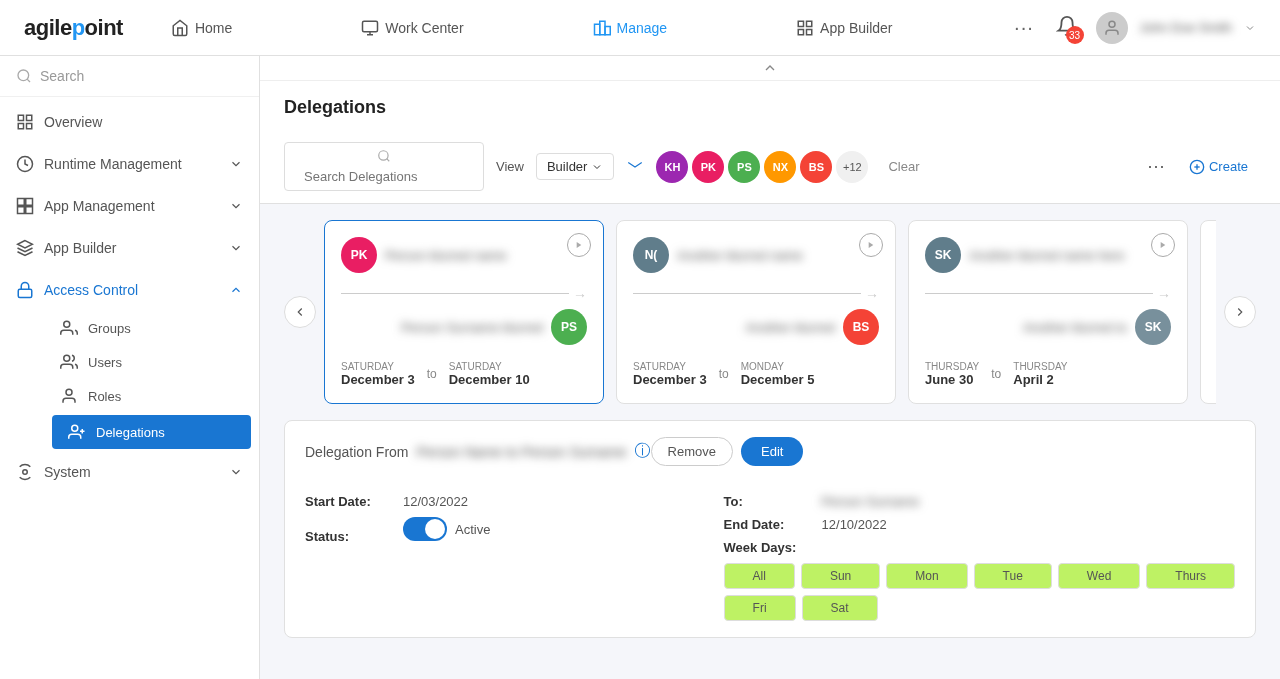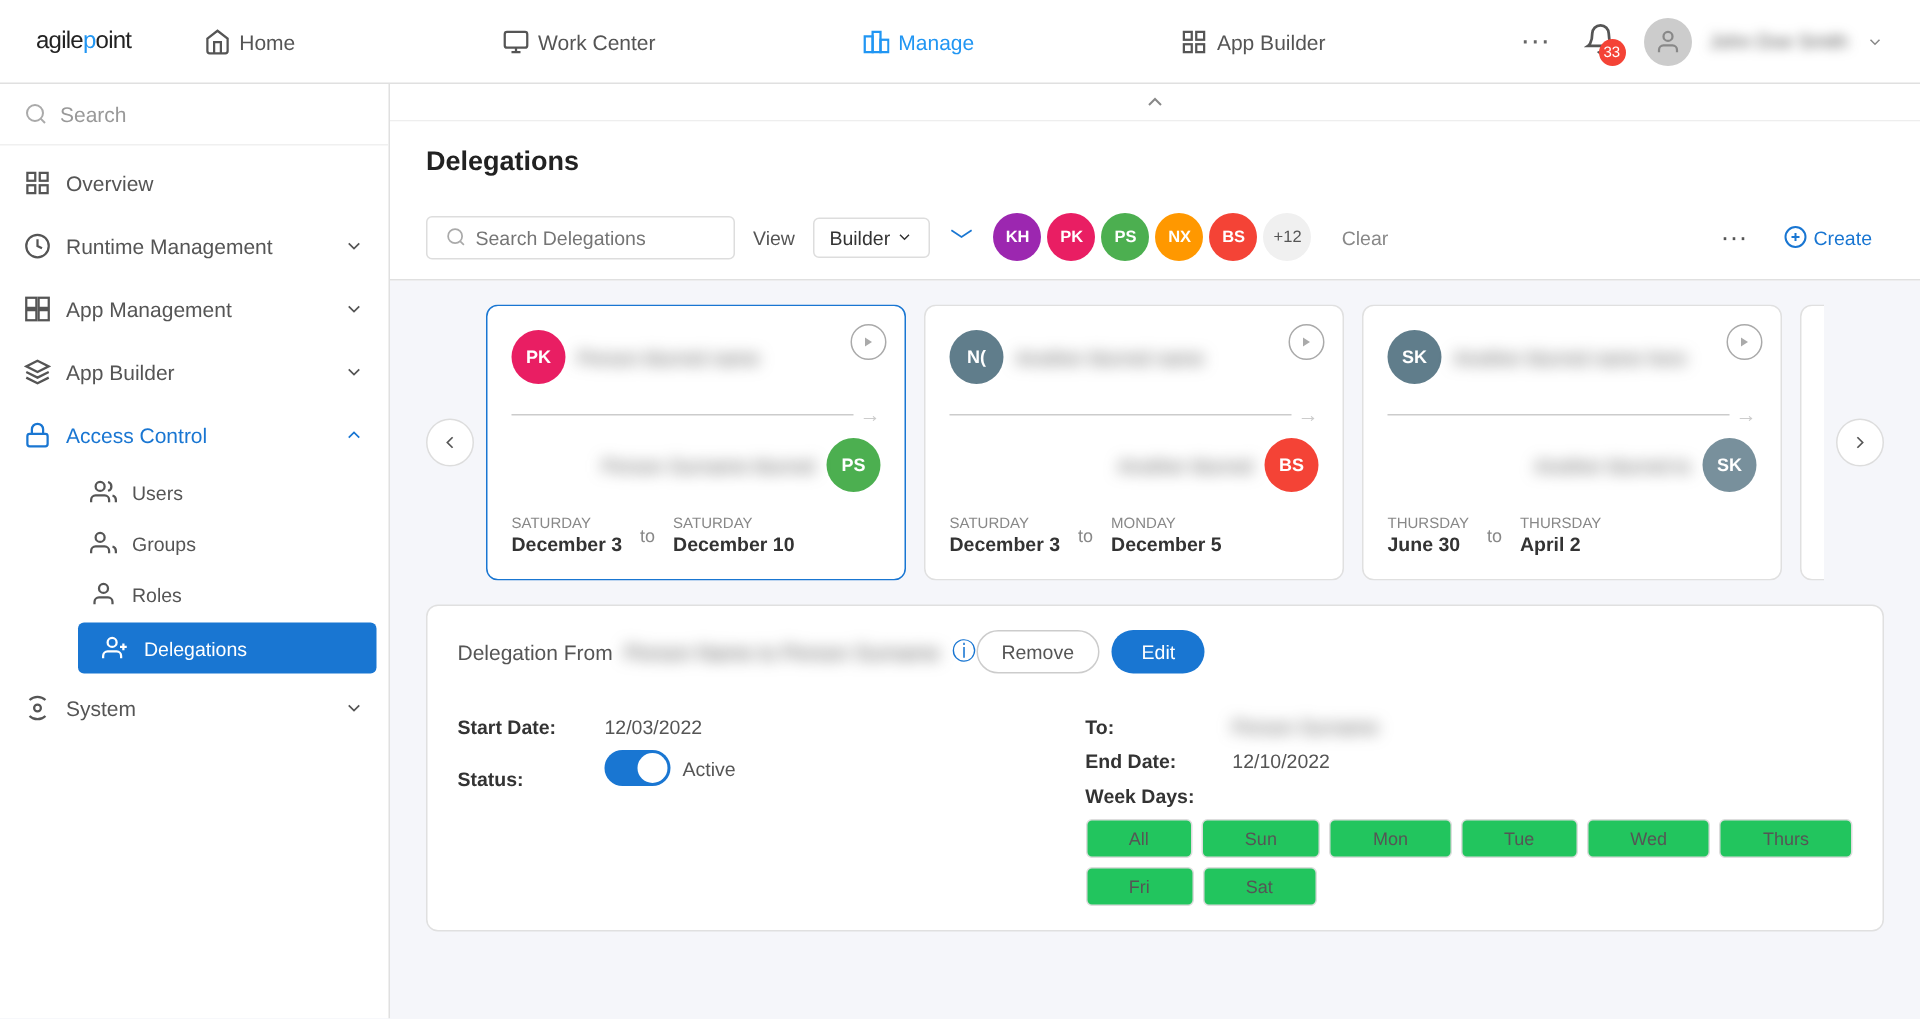--- a/index.html
+++ b/index.html
@@ -11,21 +11,21 @@
       border-bottom: 1px solid #e0e0e0;
       height: 56px;
       display: flex;
       align-items: center;
       padding: 0 24px;
       gap: 8px;
       position: relative;
       z-index: 10;
     }
     .logo { display: flex; align-items: center; margin-right: 24px; }
-    .logo-text { font-size: 16px; font-weight: 400; color: #222; letter-spacing: -0.5px; }
+    .logo-text { font-size: 22px; font-weight: 700; color: #222; letter-spacing: -0.5px; }
     .logo-dot { color: #2196f3; }
     .nav-items { display: flex; align-items: center; gap: 4px; flex: 1; justify-content: space-between; }
     .nav-item {
       display: flex; align-items: center; gap: 6px;
       padding: 6px 16px; border-radius: 4px; cursor: pointer;
       font-size: 14px; color: #555; text-decoration: none;
     }
     .nav-item.active { color: #2196f3; }
     .nav-item svg { width: 18px; height: 18px; }
     .nav-right { display: flex; align-items: center; gap: 12px; margin-left: auto; }
@@ -91,21 +91,21 @@
 
     
     .toolbar {
       display: flex; align-items: center; gap: 12px;
       padding: 12px 0 12px;
       flex-wrap: wrap;
     }
     .search-input-wrap {
       display: flex; align-items: center; gap: 6px;
       border: 1px solid #ddd; border-radius: 4px;
-      padding: 6px 12px; background: #fff; min-width: 200px;
+      padding: 6px 12px; background: #fff; min-width: 200px; flex-direction: column;
     }
     .search-input-wrap input {
       border: none; outline: none; font-size: 13px; color: #999; background: transparent;
     }
     .view-label { font-size: 13px; color: #555; }
     .view-select {
       display: flex; align-items: center; gap: 4px;
       border: 1px solid #ddd; border-radius: 4px;
       padding: 5px 10px; cursor: pointer; background: #fff; font-size: 13px;
     }
@@ -199,21 +199,21 @@
       position: relative; cursor: pointer;
     }
     .toggle-knob {
       position: absolute; right: 2px; top: 2px;
       width: 20px; height: 20px; border-radius: 50%; background: #fff;
     }
     .week-days-label { font-weight: 600; color: #333; font-size: 13px; margin-bottom: 8px; }
     .week-days-grid { display: flex; flex-direction: column; gap: 6px; }
     .week-days-row { display: flex; gap: 6px; }
     .day-btn {
-      border: 1px solid #ddd; background: #22c55e; border-radius: 4px;
+      border: 1px solid #ddd; background: #bef264; border-radius: 4px;
       padding: 5px 28px; font-size: 12px; color: #555; cursor: pointer; min-width: 52px; text-align: center;
     }
   </style>
 </head>
 <body>
 
 <nav class="top-nav">
   <div class="logo">
     <span class="logo-text">agile<span class="logo-dot">p</span>oint</span>
   </div>
@@ -352,33 +352,33 @@
           </svg>
       </div>
 
       <div class="sidebar-sub">
         <div class="sidebar-item">
           <div class="sidebar-item-left">
             <svg width="16" height="16" viewBox="0 0 24 24" fill="none" stroke="currentColor" stroke-width="2">
                 <path d="M17 21v-2a4 4 0 0 0-4-4H5a4 4 0 0 0-4 4v2"></path>
                 <circle cx="9" cy="7" r="4"></circle>
                 <path d="M23 21v-2a4 4 0 0 0-3-3.87"></path>
-                <path d="M16 3.13a4 4 0 0 1 0 7.75"></path>
               </svg>
-            <span>Users</span>
+            <span>Groups</span>
           </div>
         </div>
         <div class="sidebar-item">
           <div class="sidebar-item-left">
             <svg width="16" height="16" viewBox="0 0 24 24" fill="none" stroke="currentColor" stroke-width="2">
                 <path d="M17 21v-2a4 4 0 0 0-4-4H5a4 4 0 0 0-4 4v2"></path>
                 <circle cx="9" cy="7" r="4"></circle>
                 <path d="M23 21v-2a4 4 0 0 0-3-3.87"></path>
+                <path d="M16 3.13a4 4 0 0 1 0 7.75"></path>
               </svg>
-            <span>Groups</span>
+            <span>Users</span>
           </div>
         </div>
         <div class="sidebar-item">
           <div class="sidebar-item-left">
             <svg width="16" height="16" viewBox="0 0 24 24" fill="none" stroke="currentColor" stroke-width="2">
                 <path d="M20 21v-2a4 4 0 0 0-4-4H8a4 4 0 0 0-4 4v2"></path>
                 <circle cx="12" cy="7" r="4"></circle>
               </svg>
             <span>Roles</span>
           </div>

